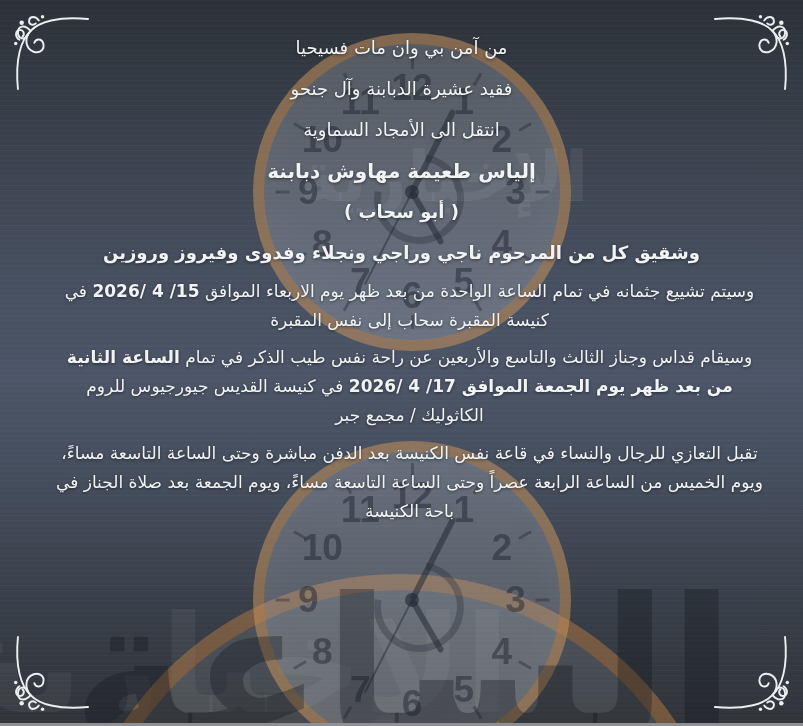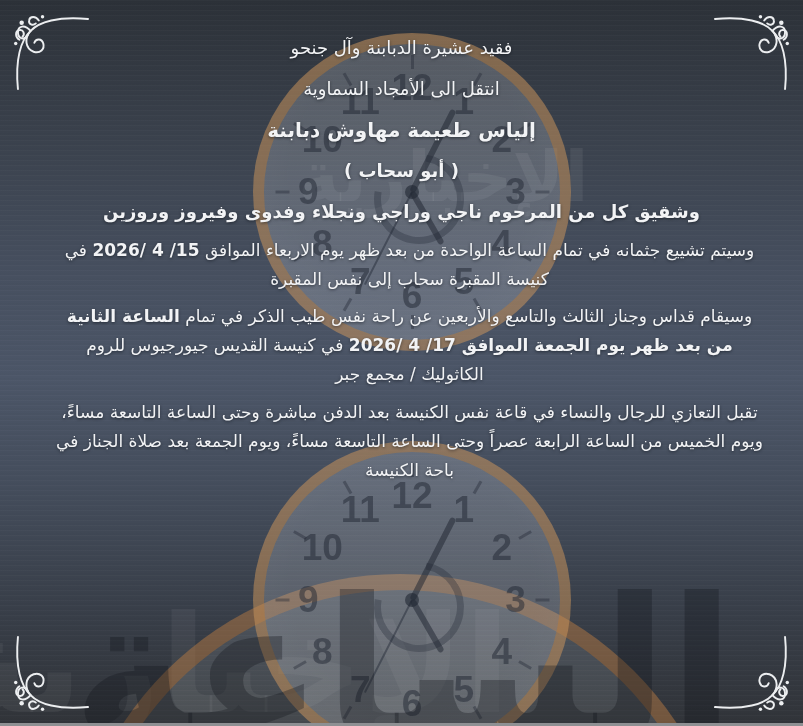--- a/index.html
+++ b/index.html
@@ -183,20 +183,21 @@
     <path d="M29,28 C21,19 12,21 12,30 C12,39 21,41 25,34"></path>
     <path d="M40,14 C36,8 28,8 27,14 C26,19 32,22 36,18"></path>
     <path d="M14,40 C8,36 8,28 14,27 C19,26 22,32 18,36"></path>
     <circle cx="17" cy="17" r="3" fill="#eceef0" stroke="none"></circle>
     <circle cx="45" cy="9" r="2.3" fill="#eceef0" stroke="none"></circle>
     <circle cx="9" cy="45" r="2.3" fill="#eceef0" stroke="none"></circle>
   </svg>
 </div>
 
 <div class="content">
+  <div class="single">من آمن بي وان مات فسيحيا</div>
   <div class="single">فقيد عشيرة الدبابنة وآل جنحو</div>
   <div class="single">انتقل الى الأمجاد السماوية</div>
   <div class="single b name">إلياس طعيمة مهاوش دبابنة</div>
   <div class="single b">( أبو سحاب )</div>
   <div class="single b">وشقيق كل من المرحوم ناجي وراجي ونجلاء وفدوى وفيروز وروزين</div>
 
   <div class="para p-funeral"><span>وسيتم تشييع جثمانه في تمام الساعة الواحدة من بعد ظهر يوم الاربعاء الموافق </span><span class="b">15/ 4 /2026</span><span> في كنيسة المقبرة سحاب إلى نفس المقبرة</span></div>
 
   <div class="para p-mass"><span>وسيقام قداس وجناز الثالث والتاسع والأربعين عن راحة نفس طيب الذكر في تمام </span><span class="b">الساعة الثانية من بعد ظهر يوم الجمعة الموافق 17/ 4 /2026</span><span> في كنيسة القديس جيورجيوس للروم الكاثوليك / مجمع جبر</span></div>
 

